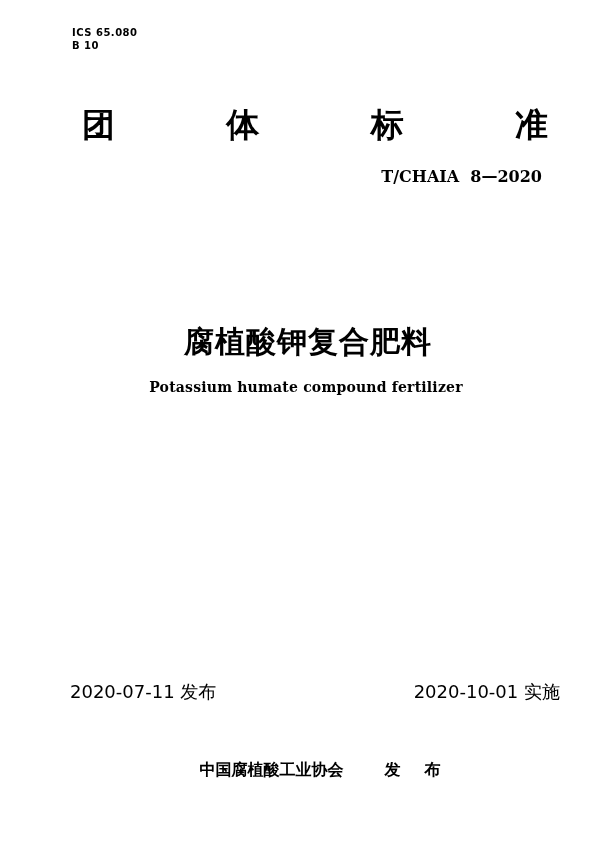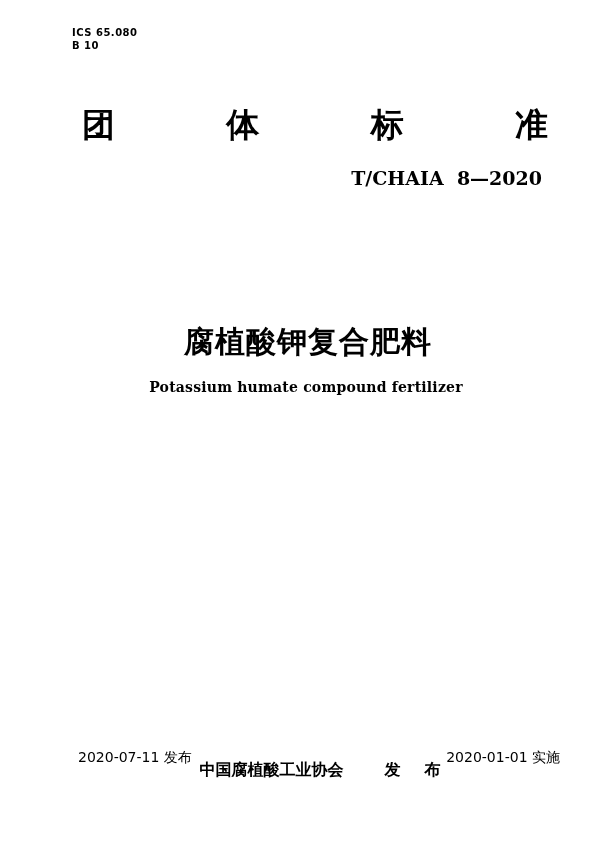--- a/index.html
+++ b/index.html
@@ -42,21 +42,21 @@
     line-height: 1;
     font-family: "DejaVu Sans", sans-serif;
   }
 
   
   .standard-number {
     position: absolute;
     right: 58px;
     top: 167px;
     font-family: "DejaVu Serif", "Liberation Serif", serif;
-    font-size: 19px;
+    font-size: 16px;
     font-weight: bold;
     white-space: pre;
   }
 
   
   .title-cn {
     position: absolute;
     left: 0;
     right: 0;
     top: 322px;
@@ -80,27 +80,26 @@
     font-weight: bold;
     letter-spacing: 0.2px;
     transform: translateX(6px);
   }
 
   
   .dates-row {
     position: absolute;
     left: 70px;
     right: 40px;
-    top: 749px;
+    top: 681px;
     display: flex;
     justify-content: space-between;
-    font-size: 14px;
+    font-size: 18px;
     font-family: "DejaVu Sans", sans-serif;
     line-height: 1.2;
-    margin-left: 8px;
   }
 
   
   .issuer-row {
     position: absolute;
     left: 0;
     right: 0;
     top: 760px;
     text-align: center;
     font-size: 16px;
@@ -132,20 +131,20 @@
   </div>
 
   <div class="standard-number">T/CHAIA  8—2020</div>
 
   <div class="title-cn">腐植酸钾复合肥料</div>
 
   <div class="title-en">Potassium humate compound fertilizer</div>
 
   <div class="dates-row">
     <span>2020-07-11 发布</span>
-    <span>2020-01-01 实施</span>
+    <span>2020-10-01 实施</span>
   </div>
 
   <div class="issuer-row">
     <span>中国腐植酸工业协会</span><span class="issue-label">发　布</span>
   </div>
 
 </div>
 
 </body></html>

